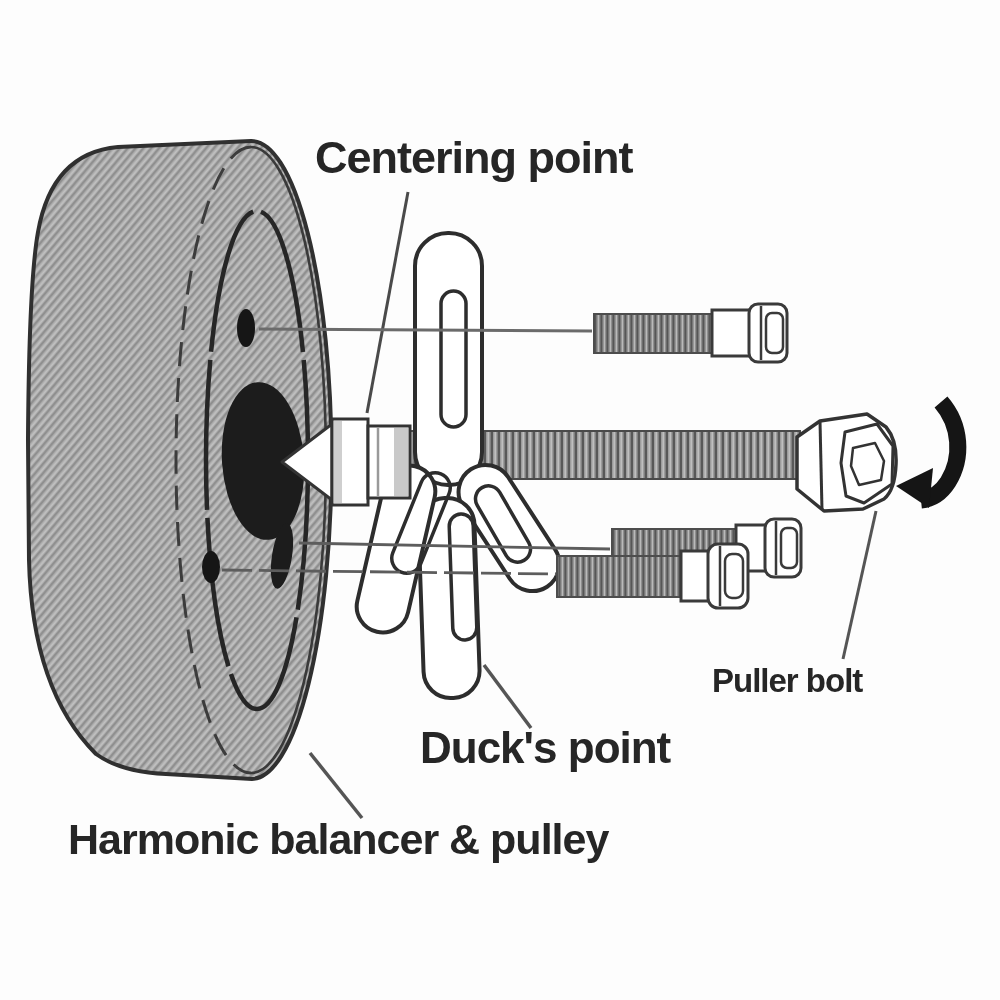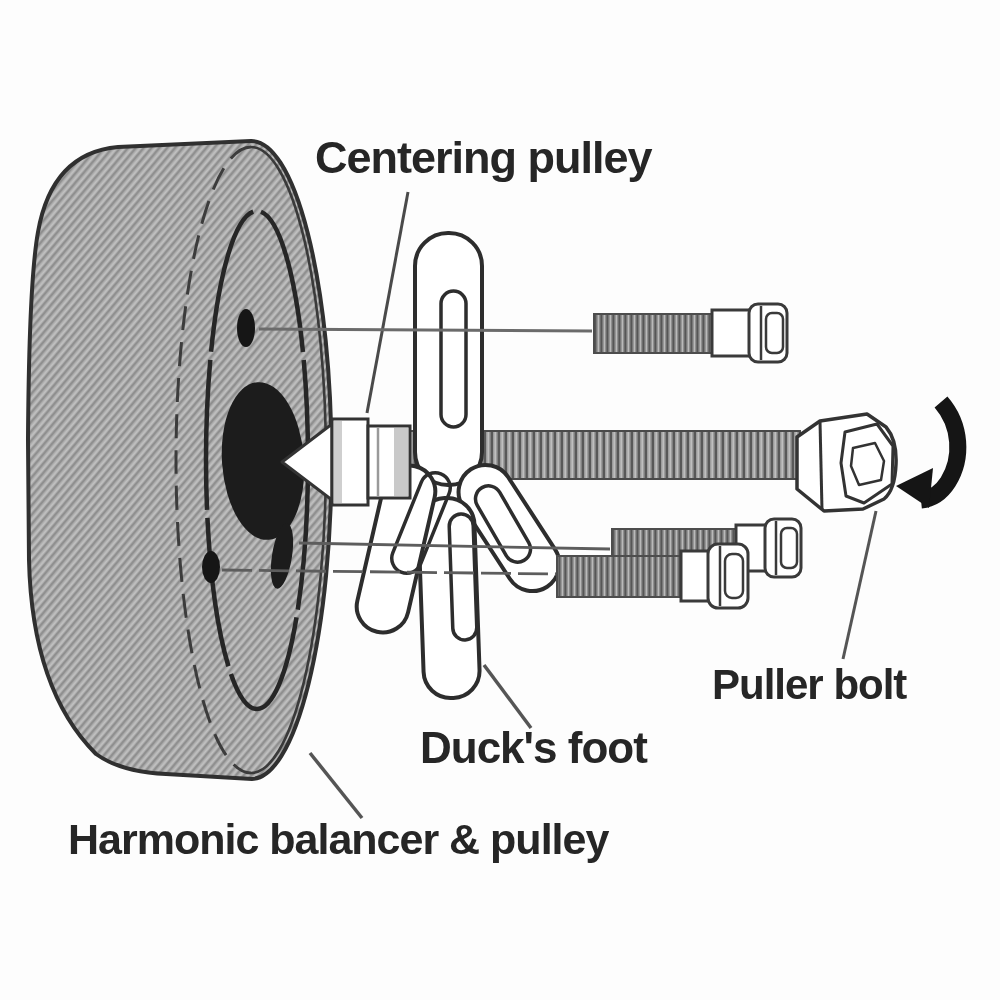--- a/index.html
+++ b/index.html
@@ -13,21 +13,21 @@
   .stage svg{position:absolute;left:0;top:0;}
   .lbl{
     position:absolute;
     font-weight:700;
     color:#262626;
     letter-spacing:-1px;
     white-space:nowrap;
     line-height:1;
   }
   #lbl-centering{left:315px;top:135px;font-size:45px;}
-  #lbl-puller{left:712px;top:664px;font-size:42px;text-align:right;}
+  #lbl-puller{left:712px;top:664px;font-size:33px;text-align:right;}
   #lbl-duck{left:420px;top:726px;font-size:44px;}
   #lbl-harmonic{left:68px;top:818px;font-size:43px;}
 </style>
 </head>
 <body>
 
 <div class="stage">
 
 <svg width="1000" height="1000" viewBox="0 0 1000 1000">
   <defs>
@@ -130,20 +130,20 @@
     <line x1="408" y1="192" x2="367" y2="413" stroke="#4a4a4a" stroke-width="3"></line>
     <line x1="259" y1="329" x2="592" y2="331" stroke="#6b6b6b" stroke-width="2.8"></line>
     <line x1="299" y1="543" x2="610" y2="549" stroke="#5d5d5d" stroke-width="2.8"></line>
     <line x1="222" y1="570" x2="556" y2="574" stroke="#5d5d5d" stroke-width="2.8" stroke-dasharray="30 7"></line>
     <line x1="876" y1="511" x2="843" y2="659" stroke="#555555" stroke-width="3"></line>
     <line x1="484" y1="665" x2="531" y2="728" stroke="#555555" stroke-width="3.5"></line>
     <line x1="310" y1="753" x2="362" y2="818" stroke="#555555" stroke-width="3.5"></line>
   </g>
 </svg>
 
-  <div class="lbl" id="lbl-centering">Centering pulley</div>
+  <div class="lbl" id="lbl-centering">Centering point</div>
 
   <div class="lbl" id="lbl-puller">Puller bolt</div>
 
-  <div class="lbl" id="lbl-duck">Duck's foot</div>
+  <div class="lbl" id="lbl-duck">Duck's point</div>
 
   <div class="lbl" id="lbl-harmonic">Harmonic balancer &amp; pulley</div>
 </div>
 
 </body></html>

